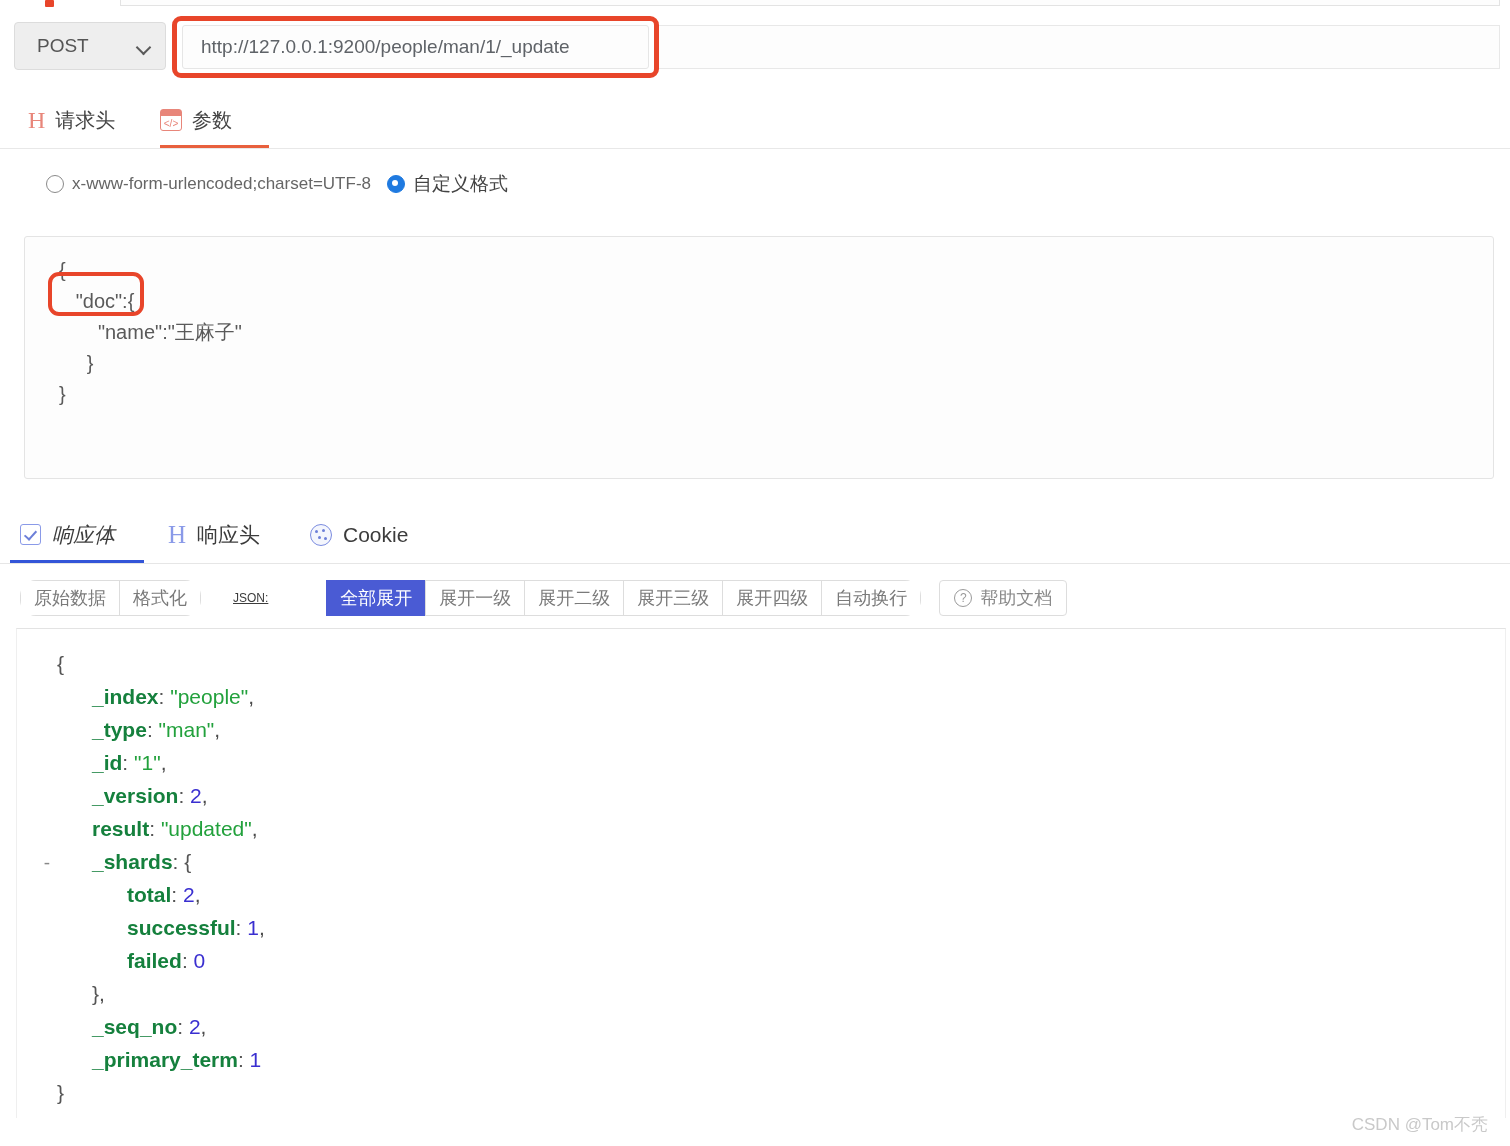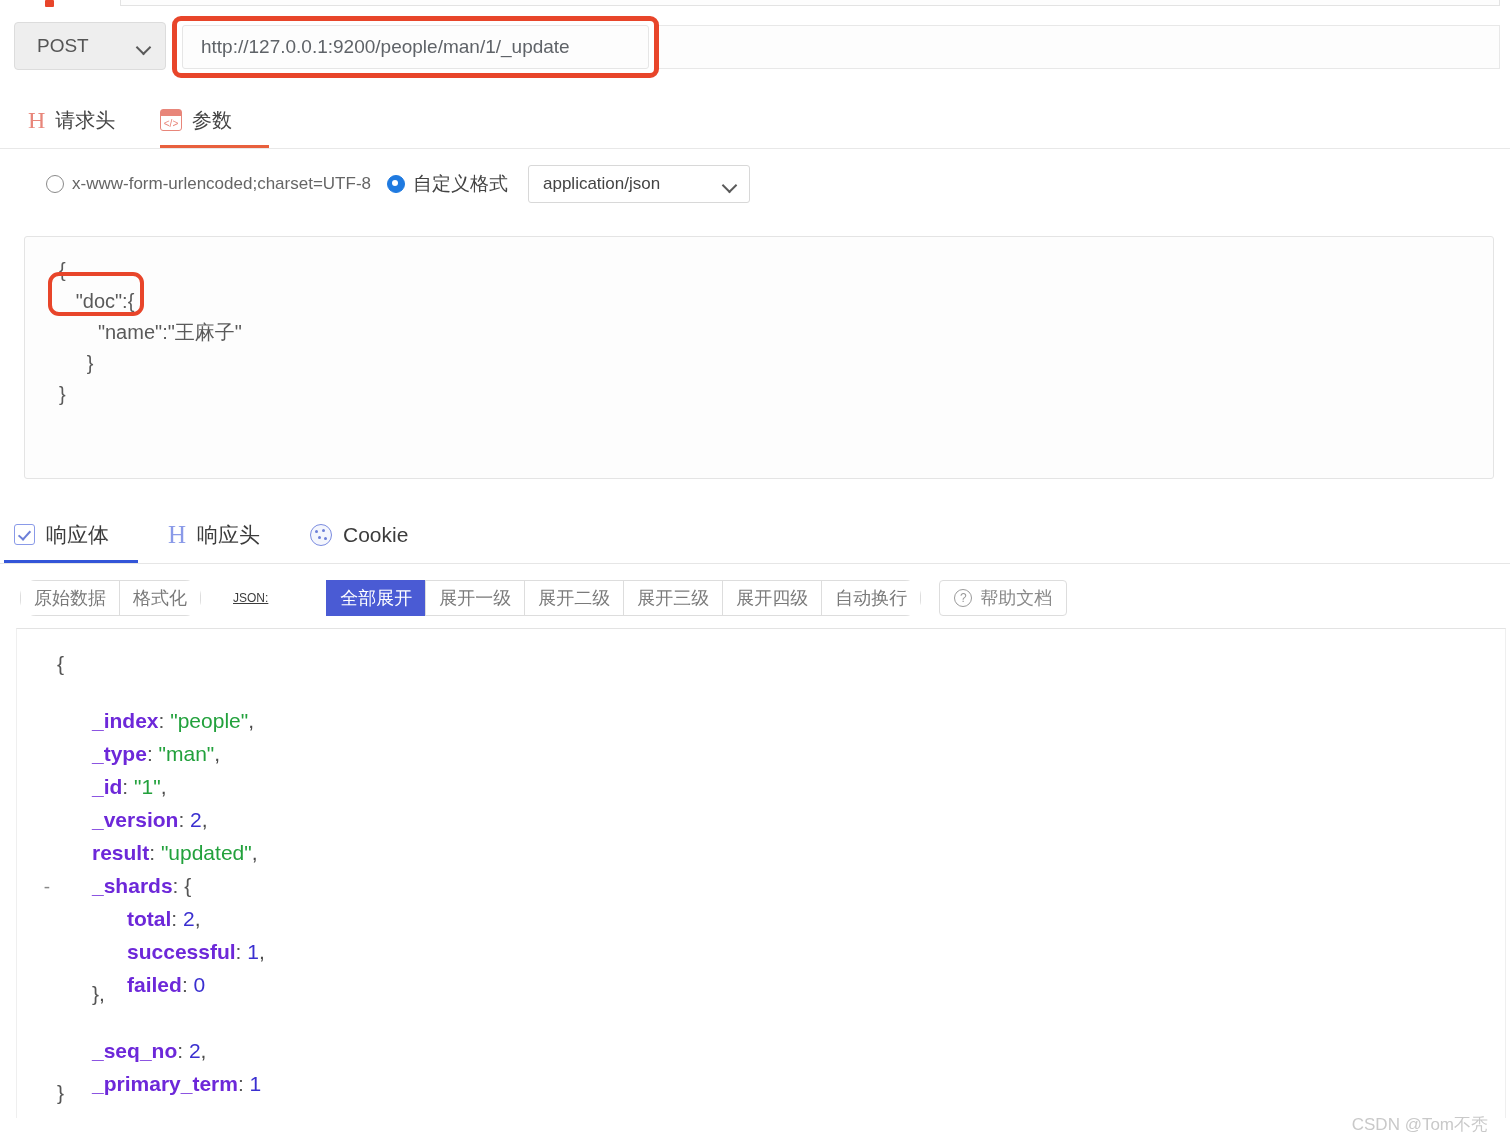--- a/index.html
+++ b/index.html
@@ -256,21 +256,21 @@
     position: absolute;
     top: 0;
     height: 57px;
     display: flex;
     align-items: center;
     gap: 11px;
     font-size: 21px;
     color: #3c3c3c;
     cursor: pointer;
   }
-  .restab-body   { left: 14px; }
+  .restab-body   { left: 20px; font-style: italic; }
   .restab-header { left: 168px; }
   .restab-cookie { left: 310px; }
   .restab-body .underline {
     position: absolute;
     left: -10px; bottom: 0;
     width: 134px; height: 3px;
     background: #3355d8;
   }
   .icon-check {
     width: 21px; height: 21px;
@@ -404,21 +404,21 @@
     height: 33px;
   }
   .jtoggle {
     display: inline-block;
     width: 20px;
     text-align: center;
     color: #888888;
     font-size: 19px;
     cursor: pointer;
   }
-  .jkey   { font-weight: bold; color: #6d28d9; margin-top: 24px; }
+  .jkey   { font-weight: bold; color: #15803d; }
   .jcolon { color: #555555; }
   .jstr   { color: #22a13c; }
   .jnum   { color: #3a2fd0; }
   .jpunc  { color: #4a4a4a; }
   .jbrace { color: #555555; }
 
   
   .watermark {
     position: absolute;
     right: 22px; bottom: 10px;
@@ -461,24 +461,20 @@
 </div>
 
 <div class="ct-row">
   <div class="radio-item first">
     <span class="radio"></span>
     <span class="radio-label">x-www-form-urlencoded;charset=UTF-8</span>
   </div>
   <div class="radio-item second">
     <span class="radio checked"></span>
     <span class="radio-label cn">自定义格式</span>
-  </div>
-  <div class="ct-select">
-    <span>application/json</span>
-    <span class="chev"></span>
   </div>
 </div>
 
 <div class="body-editor">
   <div class="body-line">{</div>
   <div class="body-line">   "doc":{</div>
   <div class="body-line">       "name":"王麻子"</div>
   <div class="body-line">     }</div>
   <div class="body-line">}</div>
 </div>

